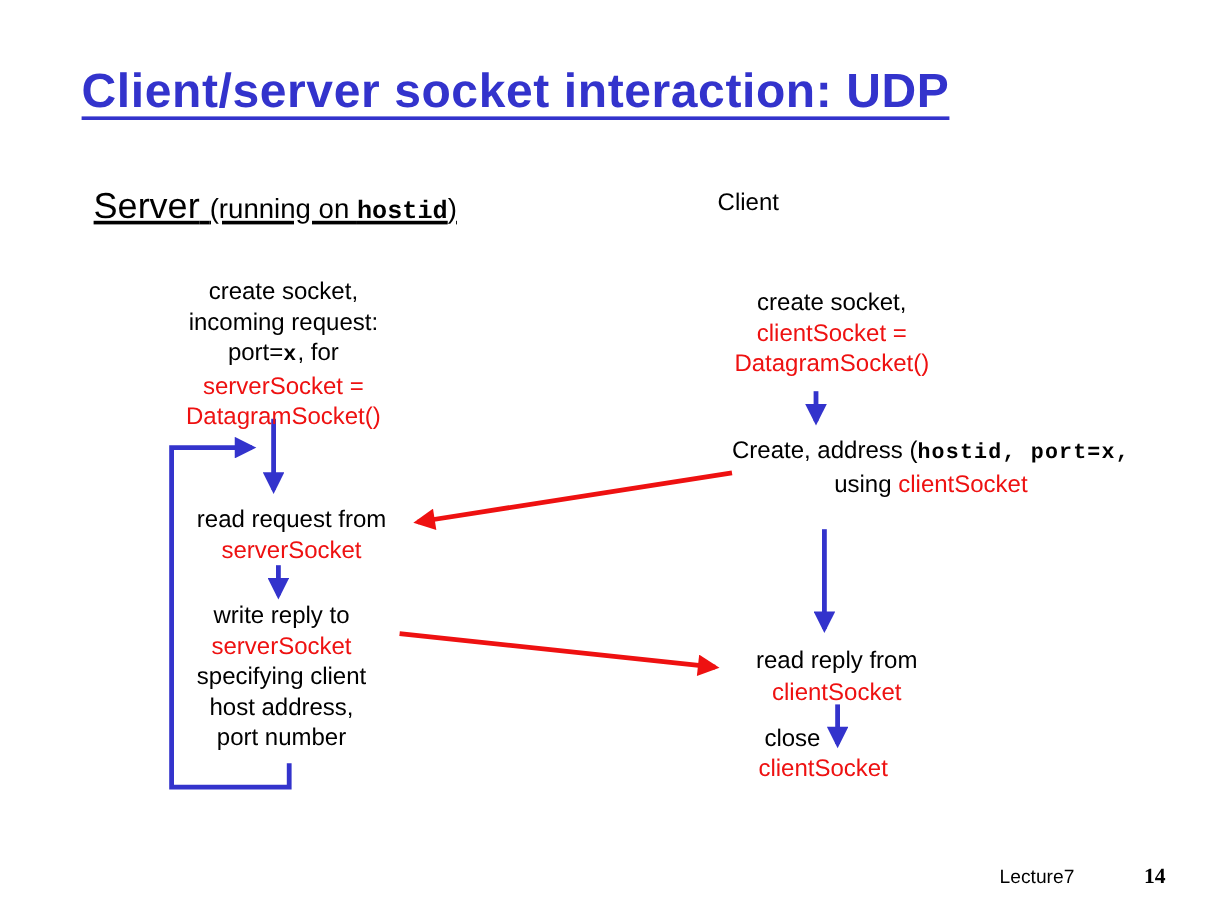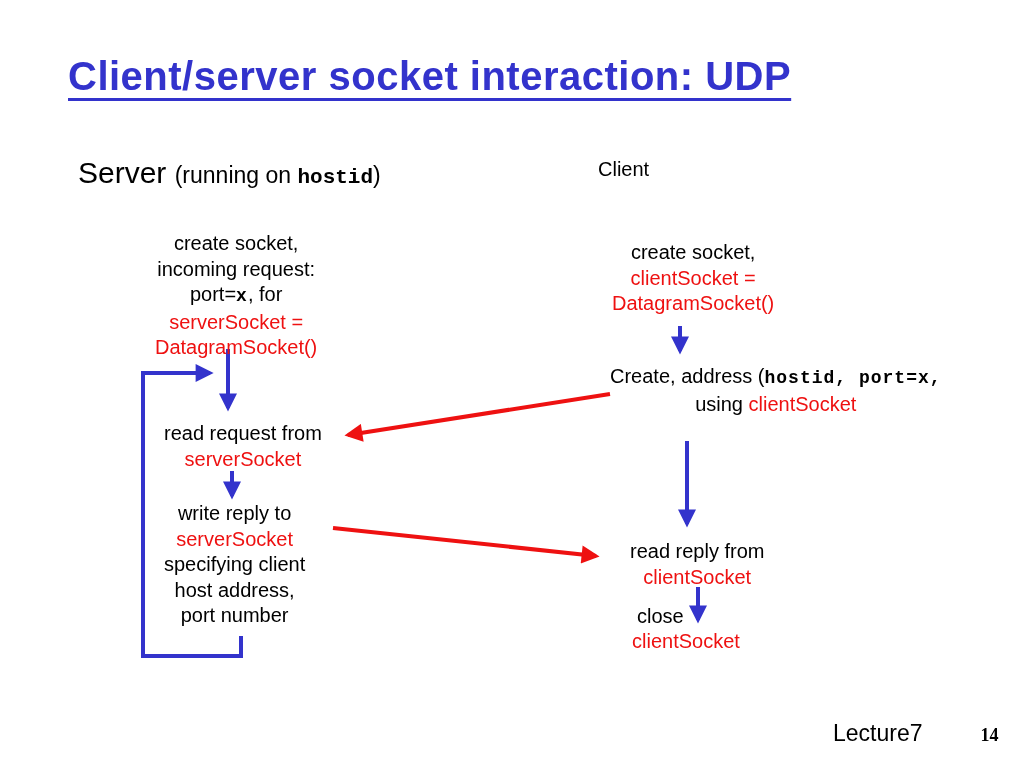--- a/index.html
+++ b/index.html
@@ -20,39 +20,39 @@
   .title{
     position:absolute;left:68px;top:52px;margin:0;
     font:bold 40px/48px "Liberation Sans",sans-serif;
     color:var(--title-blue);
     text-decoration:underline;
     text-decoration-thickness:3px;
     text-underline-offset:8px;
     letter-spacing:0.5px;
   }
   .hdr{position:absolute;color:var(--text-black);white-space:nowrap;}
-  .hdr-server{left:78px;top:156px;font-size:30px;}
+  .hdr-server{left:78px;top:156px;font-size:30px;text-decoration:underline;}
   .hdr-client{left:598px;top:158px;font-size:20px;}
   .hdr .sub{font-size:23px;}
   .mono{font-family:"Liberation Mono","DejaVu Sans Mono",monospace;font-weight:bold;}
   .hdr .mono{font-size:21px;}
   .tb{
     position:absolute;
     font:20px/25.5px "Liberation Sans",sans-serif;
     color:var(--text-black);
     white-space:nowrap;
     text-align:center;
   }
   .tb .mono{font-size:18px;letter-spacing:1px;}
   .code{color:var(--code-red);}
   .arrows{position:absolute;left:0;top:0;width:1024px;height:768px;pointer-events:none;}
   .arrow-blue{stroke:var(--arrow-blue);stroke-width:4;fill:none;}
   .arrow-red{stroke:var(--code-red);stroke-width:4;fill:none;}
   .footer{position:absolute;top:720px;left:833px;white-space:nowrap;}
-  .footer .lect{font-size:23px;color:var(--text-black);}
+  .footer .lect{font-size:16px;color:var(--text-black);}
   .footer .pg{font-family:"Liberation Serif",serif;font-size:18px;color:var(--text-black);margin-left:58px;font-weight:bold;}
 </style>
 </head>
 <body>
 
 <div class="slide">
 
   <h1 class="title">Client/server socket interaction: UDP</h1>
 
   <div class="hdr hdr-server">

